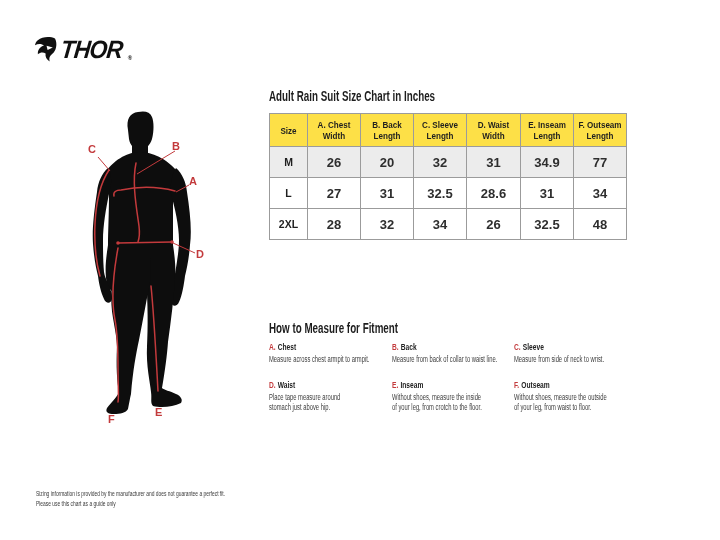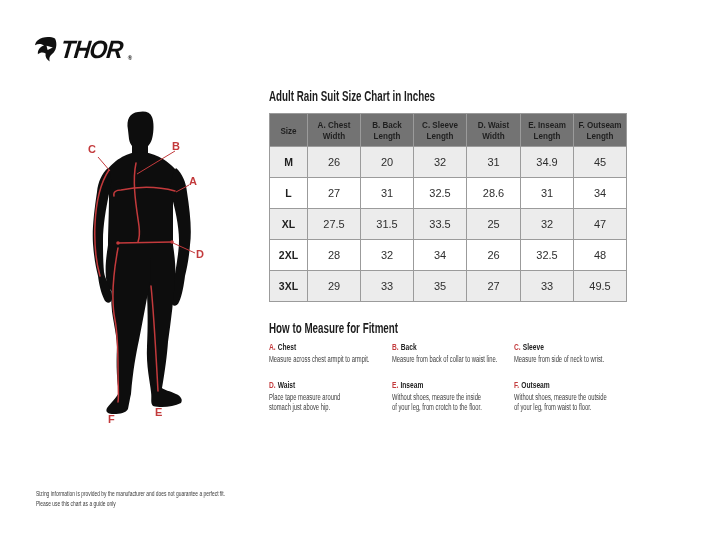--- a/index.html
+++ b/index.html
@@ -24,27 +24,27 @@
   .chart-title{
     position:absolute;left:269px;top:88px;font-size:14px;font-weight:bold;color:#1d1d1d;
     white-space:nowrap;transform:scaleX(0.70);transform-origin:left top;
   }
   table.size-table{
     position:absolute;left:269px;top:113px;width:357px;border-collapse:collapse;table-layout:fixed;
   }
   .size-table th,.size-table td{
     border:1px solid #9b9b9b;text-align:center;vertical-align:middle;padding:0;
   }
-  .size-table thead th{height:32px;background:#737373;}
+  .size-table thead th{height:32px;background:#fde047;}
   .size-table tbody tr{height:31px;}
   .size-table tbody tr.alt{background:#ececec;}
   .th-inner{transform:scaleX(0.85);transform-origin:center;}
   .th-line{font-size:9.5px;font-weight:bold;line-height:11px;white-space:nowrap;color:#1f1f1f;}
   .cell-size{font-size:10.5px;font-weight:bold;color:#1f1f1f;}
-  .cell-val{font-size:11px;font-weight:normal;color:#2e2e2e;}
+  .cell-val{font-size:13px;font-weight:bold;color:#2e2e2e;}
   
   .measure-title{
     position:absolute;left:269px;top:320px;font-size:14px;font-weight:bold;color:#1d1d1d;
     white-space:nowrap;transform:scaleX(0.70);transform-origin:left top;
   }
   .measure-grid{position:absolute;left:269px;top:341px;width:380px;height:80px;}
   .m-item{position:absolute;width:185px;transform:scaleX(0.70);transform-origin:left top;}
   .m-label{font-size:9.5px;font-weight:bold;line-height:11px;margin-bottom:2px;white-space:nowrap;color:#222;}
   .m-letter{color:#c33a3c;margin-right:3px;}
   .m-line{font-size:8.3px;line-height:10px;color:#3d3d3d;white-space:nowrap;}
@@ -175,58 +175,40 @@
       </tr>
     </thead>
     <tbody>
       <tr class="alt">
         <td class="cell-size">M</td>
         <td class="cell-val">26</td>
         <td class="cell-val">20</td>
         <td class="cell-val">32</td>
         <td class="cell-val">31</td>
         <td class="cell-val">34.9</td>
-        <td class="cell-val">45</td>
+        <td class="cell-val">77</td>
       </tr>
       <tr>
         <td class="cell-size">L</td>
         <td class="cell-val">27</td>
         <td class="cell-val">31</td>
         <td class="cell-val">32.5</td>
         <td class="cell-val">28.6</td>
         <td class="cell-val">31</td>
         <td class="cell-val">34</td>
       </tr>
-      <tr class="alt">
-        <td class="cell-size">XL</td>
-        <td class="cell-val">27.5</td>
-        <td class="cell-val">31.5</td>
-        <td class="cell-val">33.5</td>
-        <td class="cell-val">25</td>
-        <td class="cell-val">32</td>
-        <td class="cell-val">47</td>
-      </tr>
       <tr>
         <td class="cell-size">2XL</td>
         <td class="cell-val">28</td>
         <td class="cell-val">32</td>
         <td class="cell-val">34</td>
         <td class="cell-val">26</td>
         <td class="cell-val">32.5</td>
         <td class="cell-val">48</td>
       </tr>
-      <tr class="alt">
-        <td class="cell-size">3XL</td>
-        <td class="cell-val">29</td>
-        <td class="cell-val">33</td>
-        <td class="cell-val">35</td>
-        <td class="cell-val">27</td>
-        <td class="cell-val">33</td>
-        <td class="cell-val">49.5</td>
-      </tr>
     </tbody>
   </table>
 
   <div class="measure-title">How to Measure for Fitment</div>
 
   <div class="measure-grid">
     <div class="m-item" style="left:0;top:0">
       <div class="m-label"><span class="m-letter">A.</span><span>Chest</span></div>
       <div class="m-line">Measure across chest armpit to armpit.</div>
       <div class="m-line"></div>

